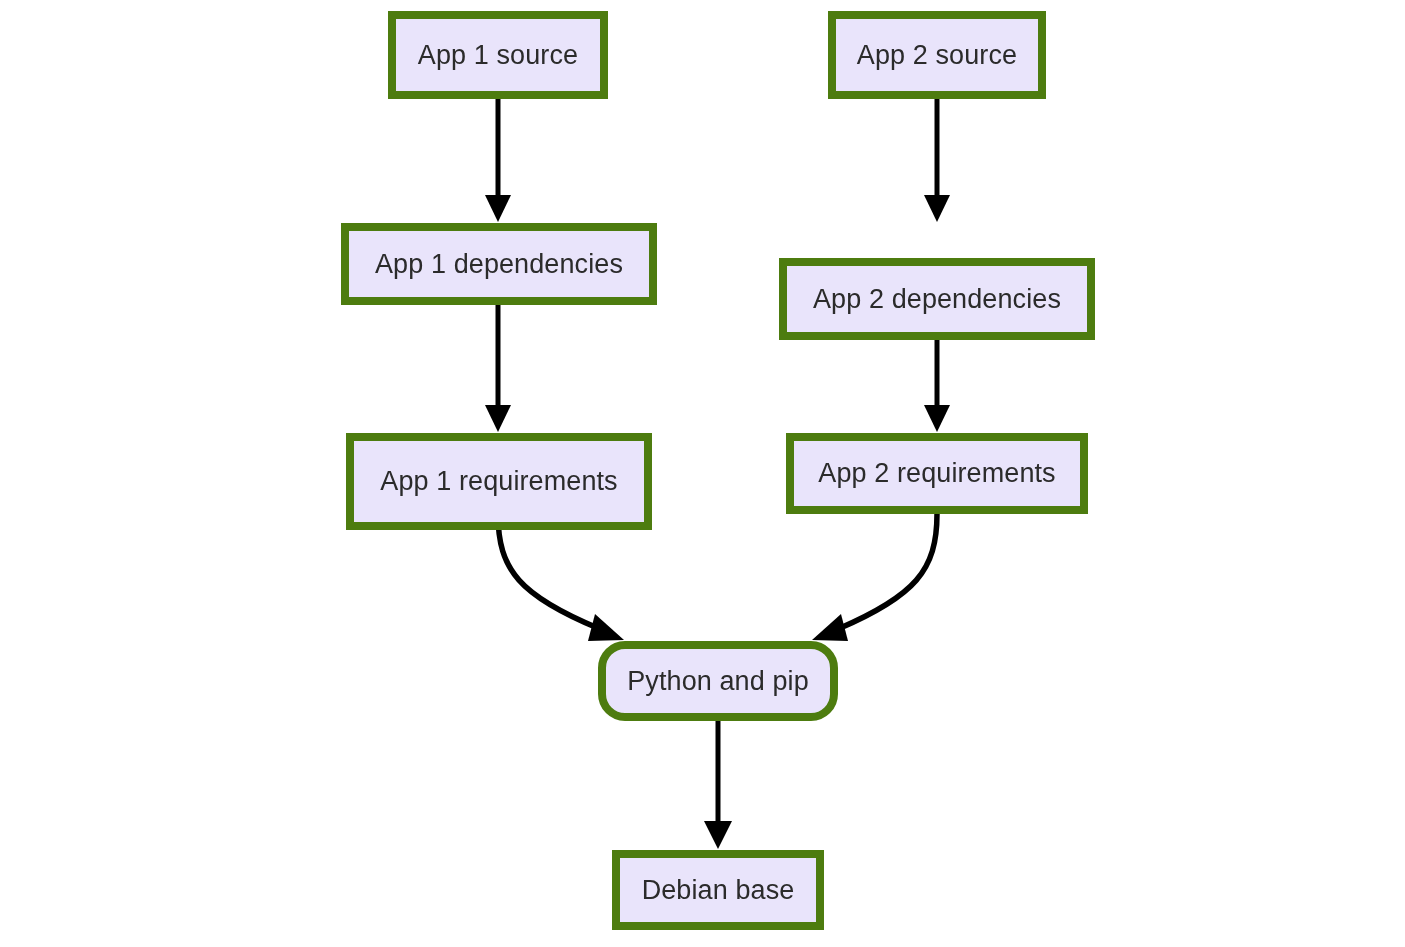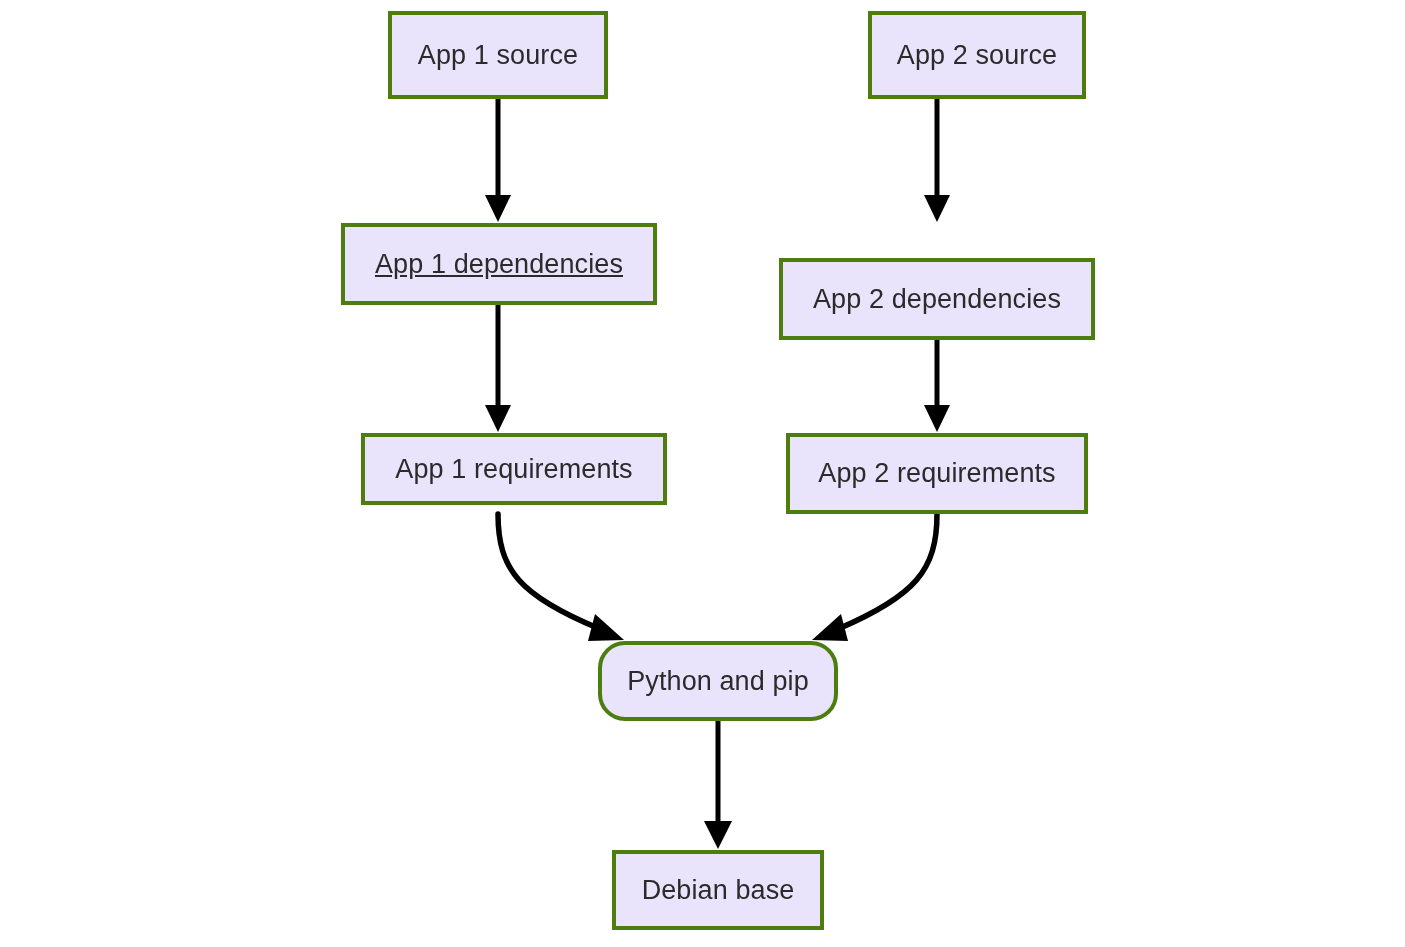--- a/index.html
+++ b/index.html
@@ -23,43 +23,43 @@
     position: absolute;
     left: 0;
     top: 0;
     width: 1405px;
     height: 947px;
   }
   .node {
     position: absolute;
     box-sizing: border-box;
     background: #e9e4fb;
-    border: 4px solid #4d7c0f;
+    border: 8px solid #4d7c0f;
     display: flex;
     align-items: center;
     justify-content: center;
     color: #2b2b2b;
     font-size: 27px;
     font-family: "Liberation Sans", "DejaVu Sans", sans-serif;
     font-weight: 400;
     line-height: 1;
     letter-spacing: 0.1px;
     white-space: nowrap;
     z-index: 2;
   }
   .node-label {
     display: block;
     padding: 0 12px;
   }
   
   #node-app1-source        { left: 388px;  top: 11px;  width: 220px; height: 88px; }
-  #node-app2-source        { left: 828px;  top: 11px;  width: 218px; height: 88px; margin-left: 40px; }
-  #node-app1-dependencies  { left: 341px;  top: 223px; width: 316px; height: 82px; text-decoration: underline; }
+  #node-app2-source        { left: 828px;  top: 11px;  width: 218px; height: 88px; }
+  #node-app1-dependencies  { left: 341px;  top: 223px; width: 316px; height: 82px; }
   #node-app2-dependencies  { left: 779px;  top: 223px; width: 316px; height: 82px; margin-top: 35px; }
-  #node-app1-requirements  { left: 346px;  top: 433px; width: 306px; height: 72px; margin-left: 15px; }
+  #node-app1-requirements  { left: 346px;  top: 433px; width: 306px; height: 97px; }
   #node-app2-requirements  { left: 786px;  top: 433px; width: 302px; height: 81px; }
   #node-python-and-pip     { left: 598px;  top: 641px; width: 240px; height: 80px; border-radius: 27px; }
   #node-debian-base        { left: 612px;  top: 850px; width: 212px; height: 80px; }
 </style>
 </head>
 <body>
 
 <div id="diagram">
 
   <svg id="edge-layer" viewBox="0 0 1405 947" width="1405" height="947" xmlns="http://www.w3.org/2000/svg">

